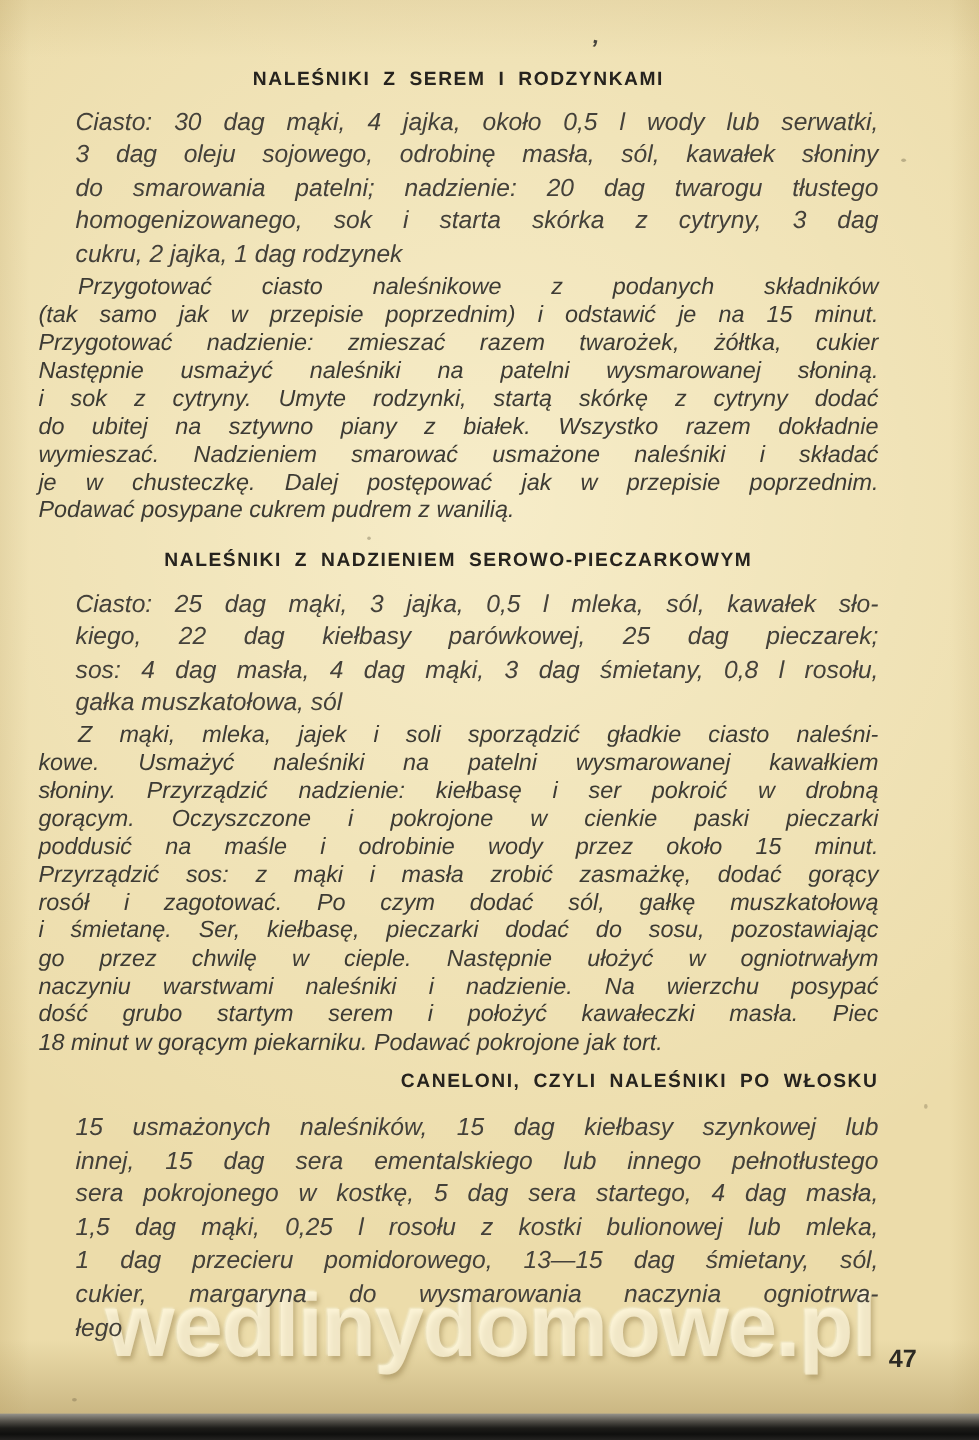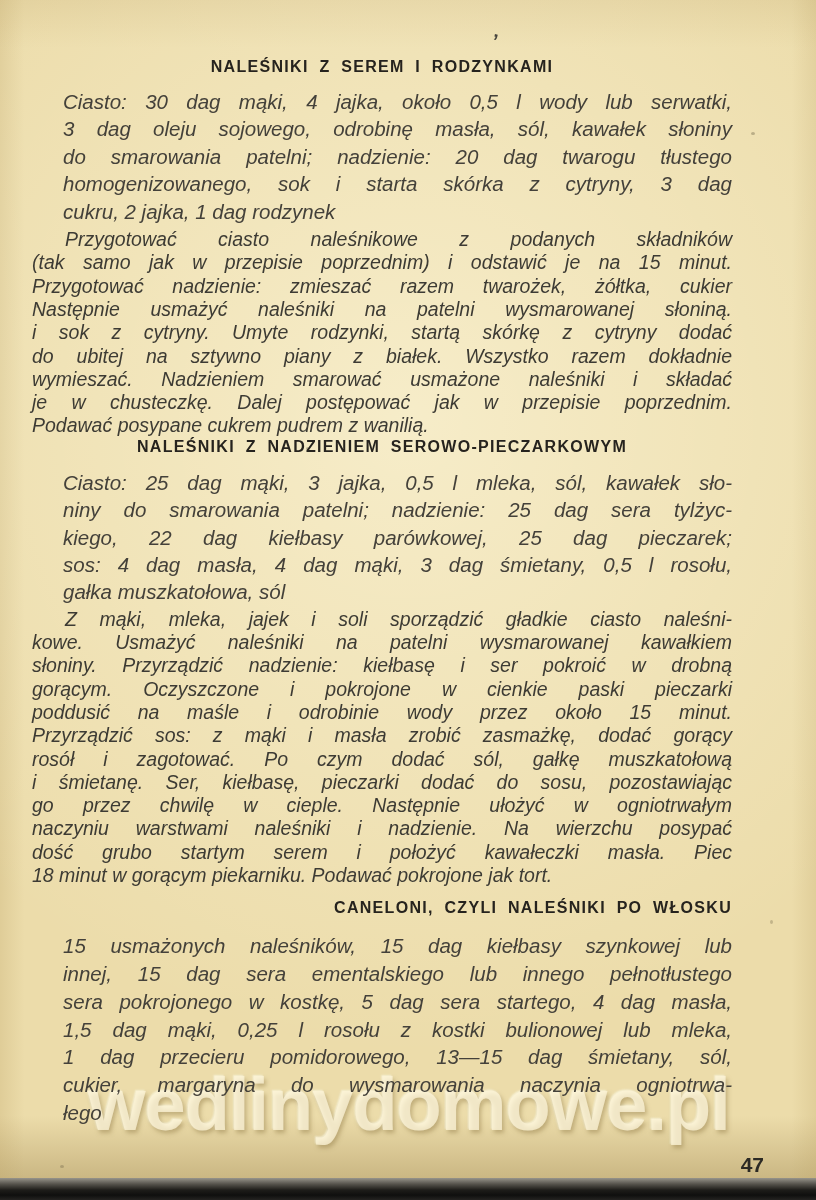--- a/index.html
+++ b/index.html
@@ -34,21 +34,21 @@
   .recipe-title {
     margin: 0;
     font-size: 16px;
     font-weight: bold;
     color: #26231e;
     text-align: center;
     letter-spacing: 1.3px;
     word-spacing: 5px;
   }
   .recipe-title.t1 { margin-top: 58px; }
-  .recipe-title.t2 { }
+  .recipe-title.t2 { margin-top: 21px; }
   .recipe-title.t3 { margin-top: 12px; text-align: right; }
   .ingredients {
     margin-left: 31px;
     font-style: italic;
     font-size: 20.5px;
     line-height: 27.4px;
     color: #44413a;
   }
   .ingredients.g1 { margin-top: 12px; }
   .ingredients.g2 { margin-top: 13px; }
@@ -83,21 +83,20 @@
     user-select: none;
   }
   .page-number {
     position: absolute;
     right: 52px;
     top: 1121px;
     z-index: 3;
     font-size: 21px;
     font-weight: bold;
     color: #2c2a24;
-    margin-top: 32px;
   }
   .scan-mark {
     position: absolute;
     left: 492px;
     top: 30px;
     font-size: 20px;
     font-weight: bold;
     color: #46443d;
     transform: rotate(12deg);
     z-index: 2;
@@ -164,23 +163,22 @@
           <div class="line">wymieszać. Nadzieniem smarować usmażone naleśniki i składać</div>
           <div class="line">je w chusteczkę. Dalej postępować jak w przepisie poprzednim.</div>
           <div class="line">Podawać posypane cukrem pudrem z wanilią.</div>
         </div>
     </section>
 
     <section class="recipe">
       <h2 class="recipe-title t2">NALEŚNIKI Z NADZIENIEM SEROWO-PIECZARKOWYM</h2>
       <div class="ingredients g2">
           <div class="line">Ciasto: 25 dag mąki, 3 jajka, 0,5 l mleka, sól, kawałek sło-</div>
-          <div class="line">niny do smarowania patelni; nadzienie: 25 dag sera tylżyc-</div>
           <div class="line">kiego, 22 dag kiełbasy parówkowej, 25 dag pieczarek;</div>
-          <div class="line">sos: 4 dag masła, 4 dag mąki, 3 dag śmietany, 0,5 l rosołu,</div>
+          <div class="line">sos: 4 dag masła, 4 dag mąki, 3 dag śmietany, 0,8 l rosołu,</div>
           <div class="line">gałka muszkatołowa, sól</div>
         </div>
       <div class="instructions p2">
           <div class="line">Z mąki, mleka, jajek i soli sporządzić gładkie ciasto naleśni-</div>
           <div class="line">kowe. Usmażyć naleśniki na patelni wysmarowanej kawałkiem</div>
           <div class="line">słoniny. Przyrządzić nadzienie: kiełbasę i ser pokroić w drobną</div>
           <div class="line">gorącym. Oczyszczone i pokrojone w cienkie paski pieczarki</div>
           <div class="line">poddusić na maśle i odrobinie wody przez około 15 minut.</div>
           <div class="line">Przyrządzić sos: z mąki i masła zrobić zasmażkę, dodać gorący</div>
           <div class="line">rosół i zagotować. Po czym dodać sól, gałkę muszkatołową</div>

